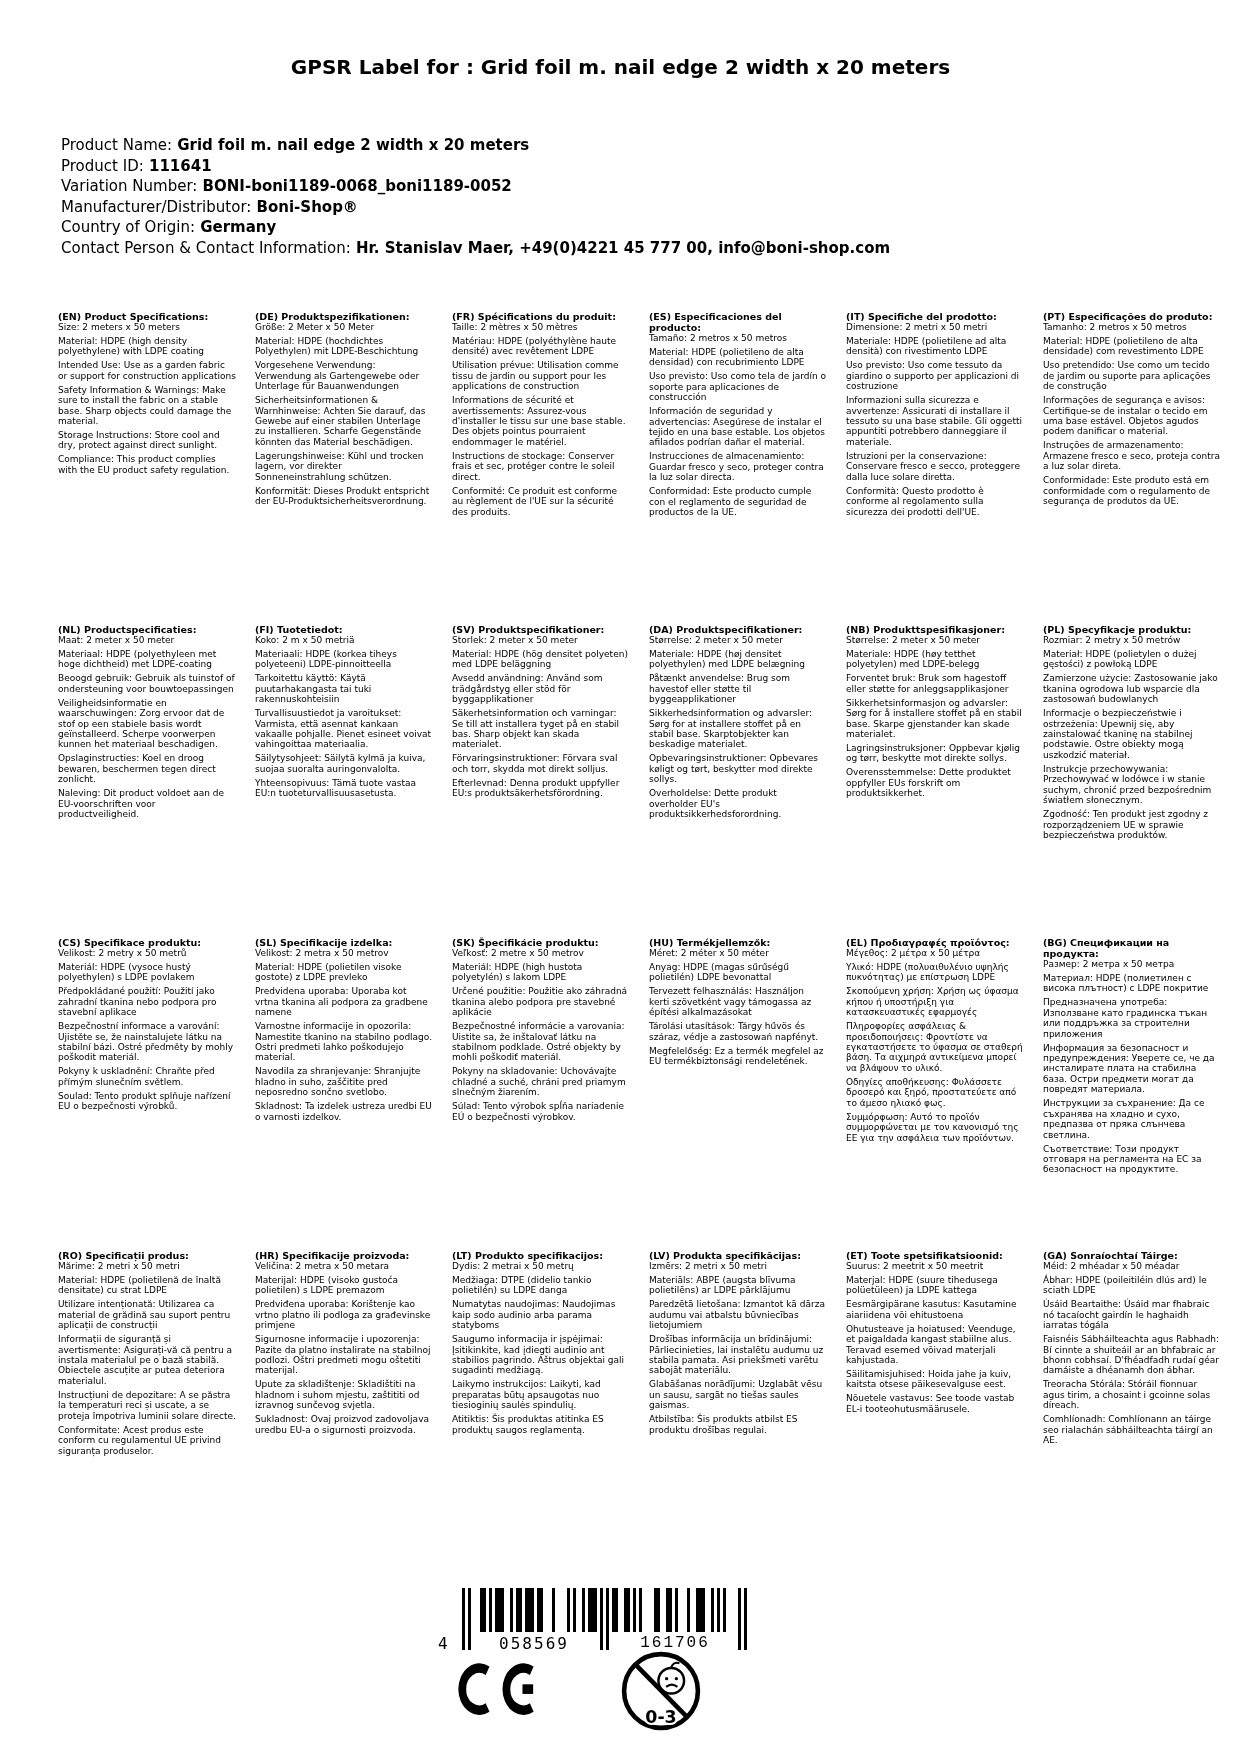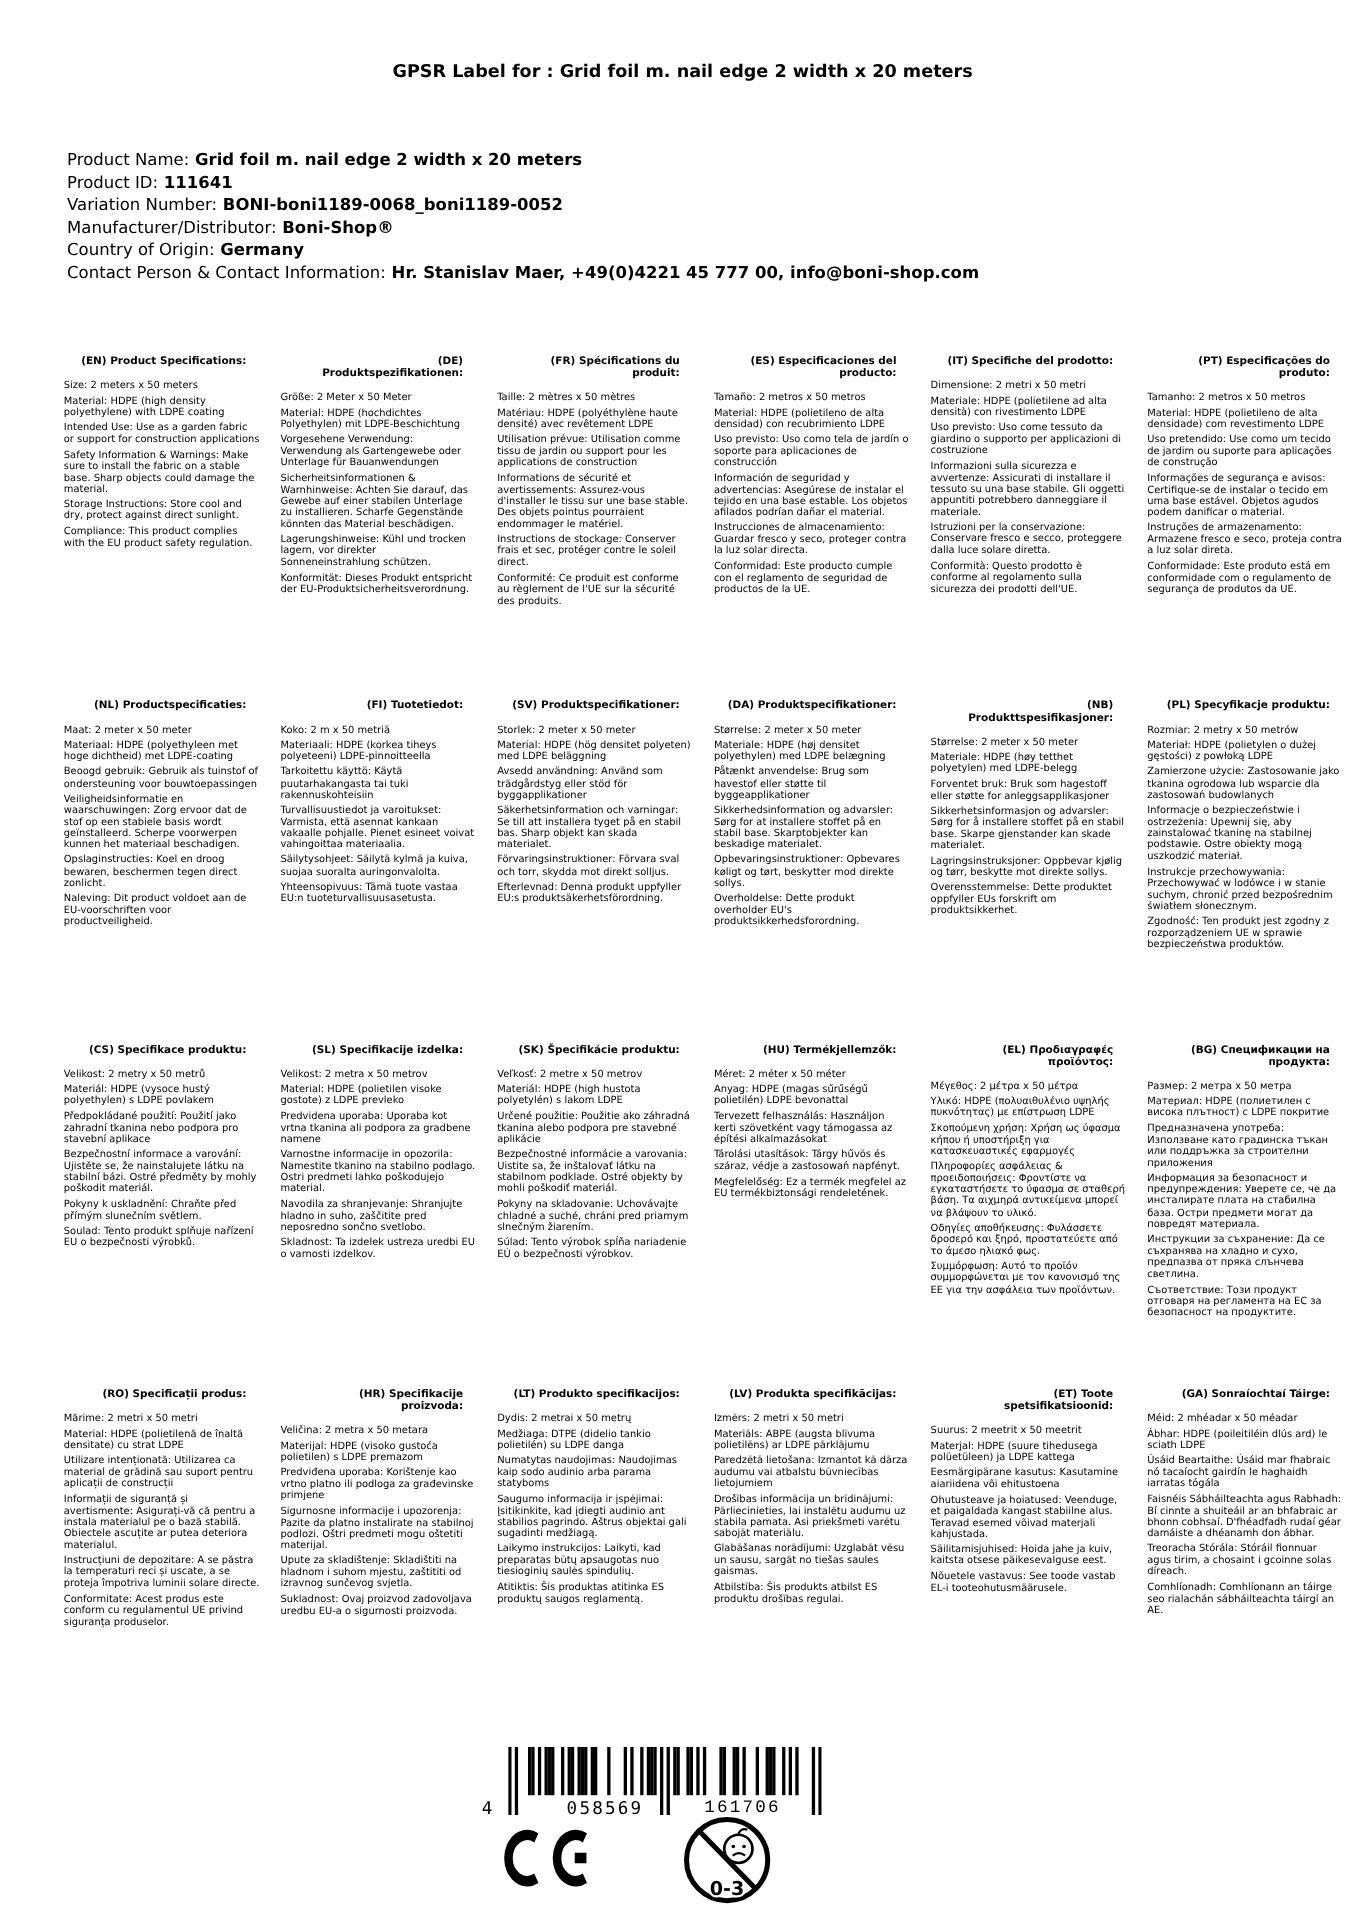--- a/index.html
+++ b/index.html
@@ -2,42 +2,42 @@
 <html><head>
 <meta charset="utf-8">
 <style>
   html,body{margin:0;padding:0;background:#ffffff;}
   .page{
     position:relative;width:1241px;height:1754px;background:#fff;
     font-family:"DejaVu Sans","Liberation Sans",sans-serif;color:#000;overflow:hidden;
   }
   .title{
     position:absolute;top:55px;left:0;right:0;margin:0;text-align:center;
-    font-size:16px;font-weight:bold;letter-spacing:0;
+    font-size:20px;font-weight:bold;letter-spacing:0;
   }
   .info{position:absolute;top:135px;left:61px;font-size:15px;line-height:20.6px;}
   .info-row .label{font-weight:normal;}
   .info-row .value{font-weight:bold;}
   .lang-grid{
     position:absolute;top:311px;left:58px;
     display:grid;grid-template-columns:repeat(6,178px);column-gap:19px;
     grid-auto-rows:313px;
   }
   .lang-block{font-size:9px;line-height:1.16;overflow-wrap:break-word;}
-  .lang-heading{font-weight:bold;font-size:9.5px;margin:12px;text-align:right;}
+  .lang-heading{font-weight:bold;font-size:9.5px;margin:0;}
   .lang-para{margin:3.5px 0 0 0;}
   .lang-para:first-of-type{margin-top:0;}
   .barcode{position:absolute;top:1588px;left:424px;width:330px;height:66px;}
   .barcode svg{position:absolute;left:38px;top:0;fill:#000;}
   .bc-num{
     position:absolute;top:46px;font-family:"DejaVu Sans Mono","Liberation Mono",monospace;
     font-size:16px;font-weight:normal;
   }
   .bc-first{left:14px;}
-  .bc-g1{left:47px;width:126px;text-align:center;letter-spacing:2px;padding-left:16px;}
+  .bc-g1{left:47px;width:126px;text-align:center;letter-spacing:2px;}
   .bc-g2{left:188px;width:126px;text-align:center;letter-spacing:2px;font-family:Liberation Mono, monospace;}
   .ce-mark{position:absolute;left:452px;top:1662px;}
   .age-mark{position:absolute;left:620px;top:1650px;}
 </style>
 </head>
 <body>
 
 <div class="page">
 
   <h1 class="title">GPSR Label for : Grid foil m. nail edge 2 width x 20 meters</h1>

